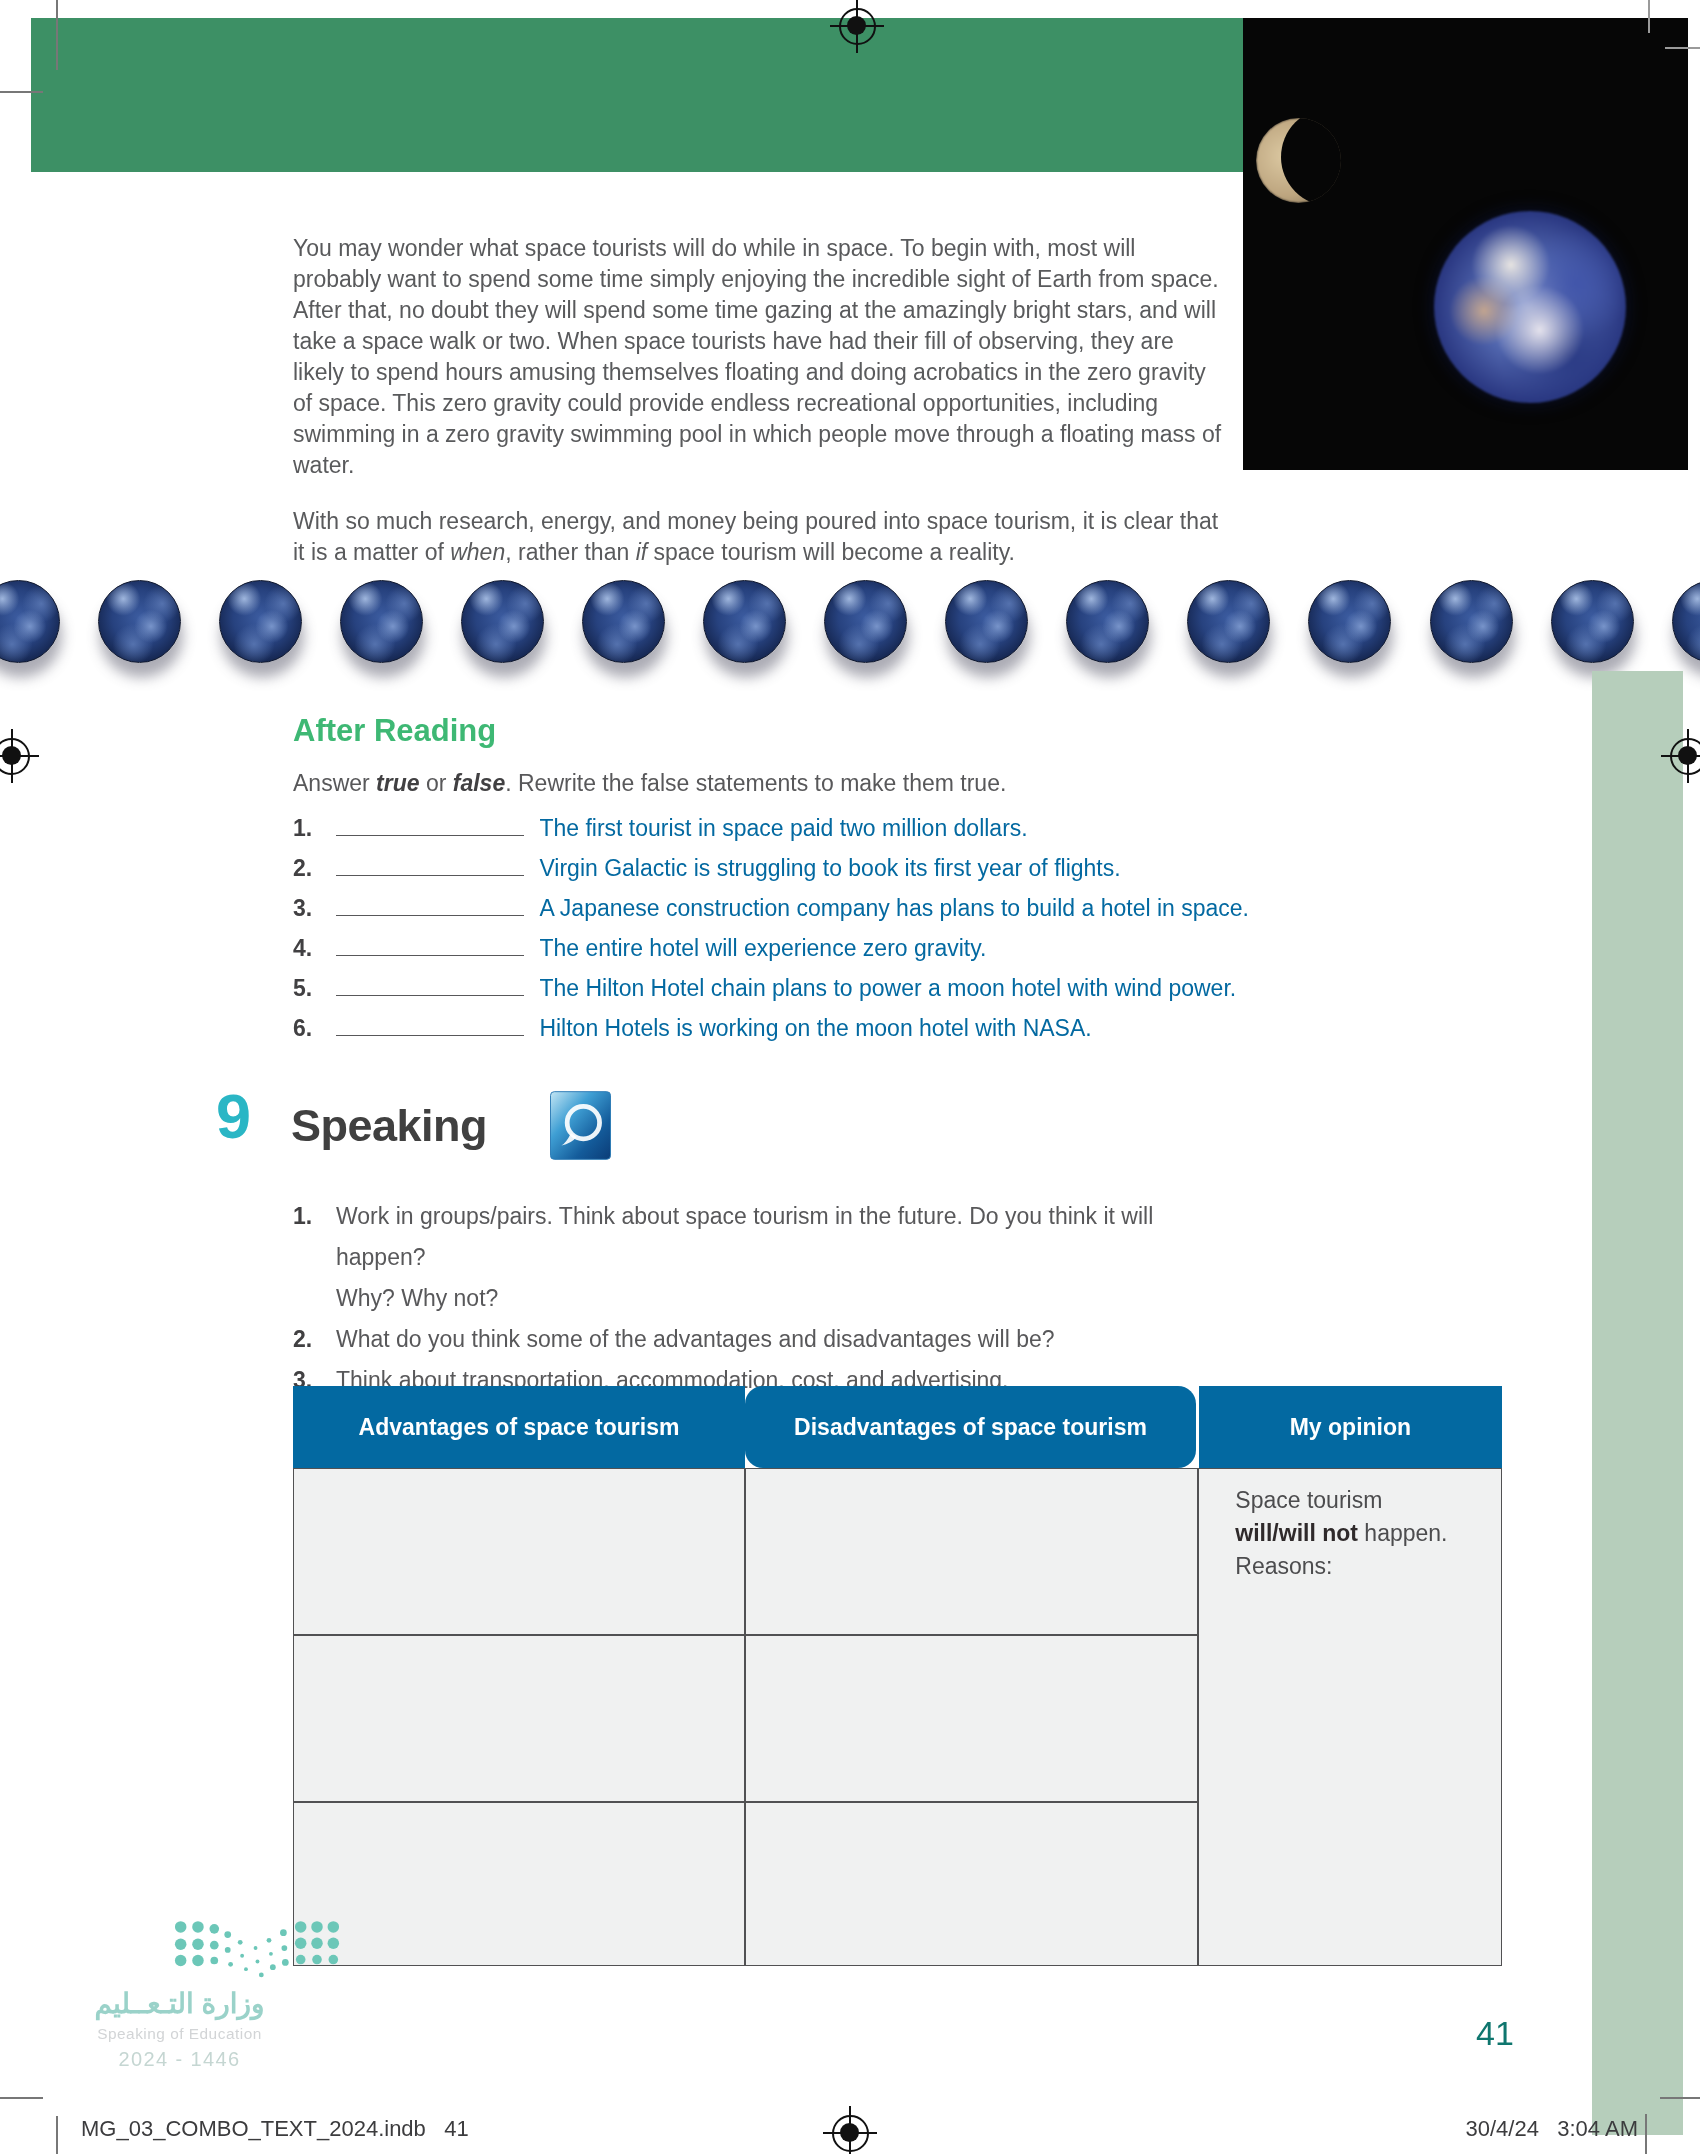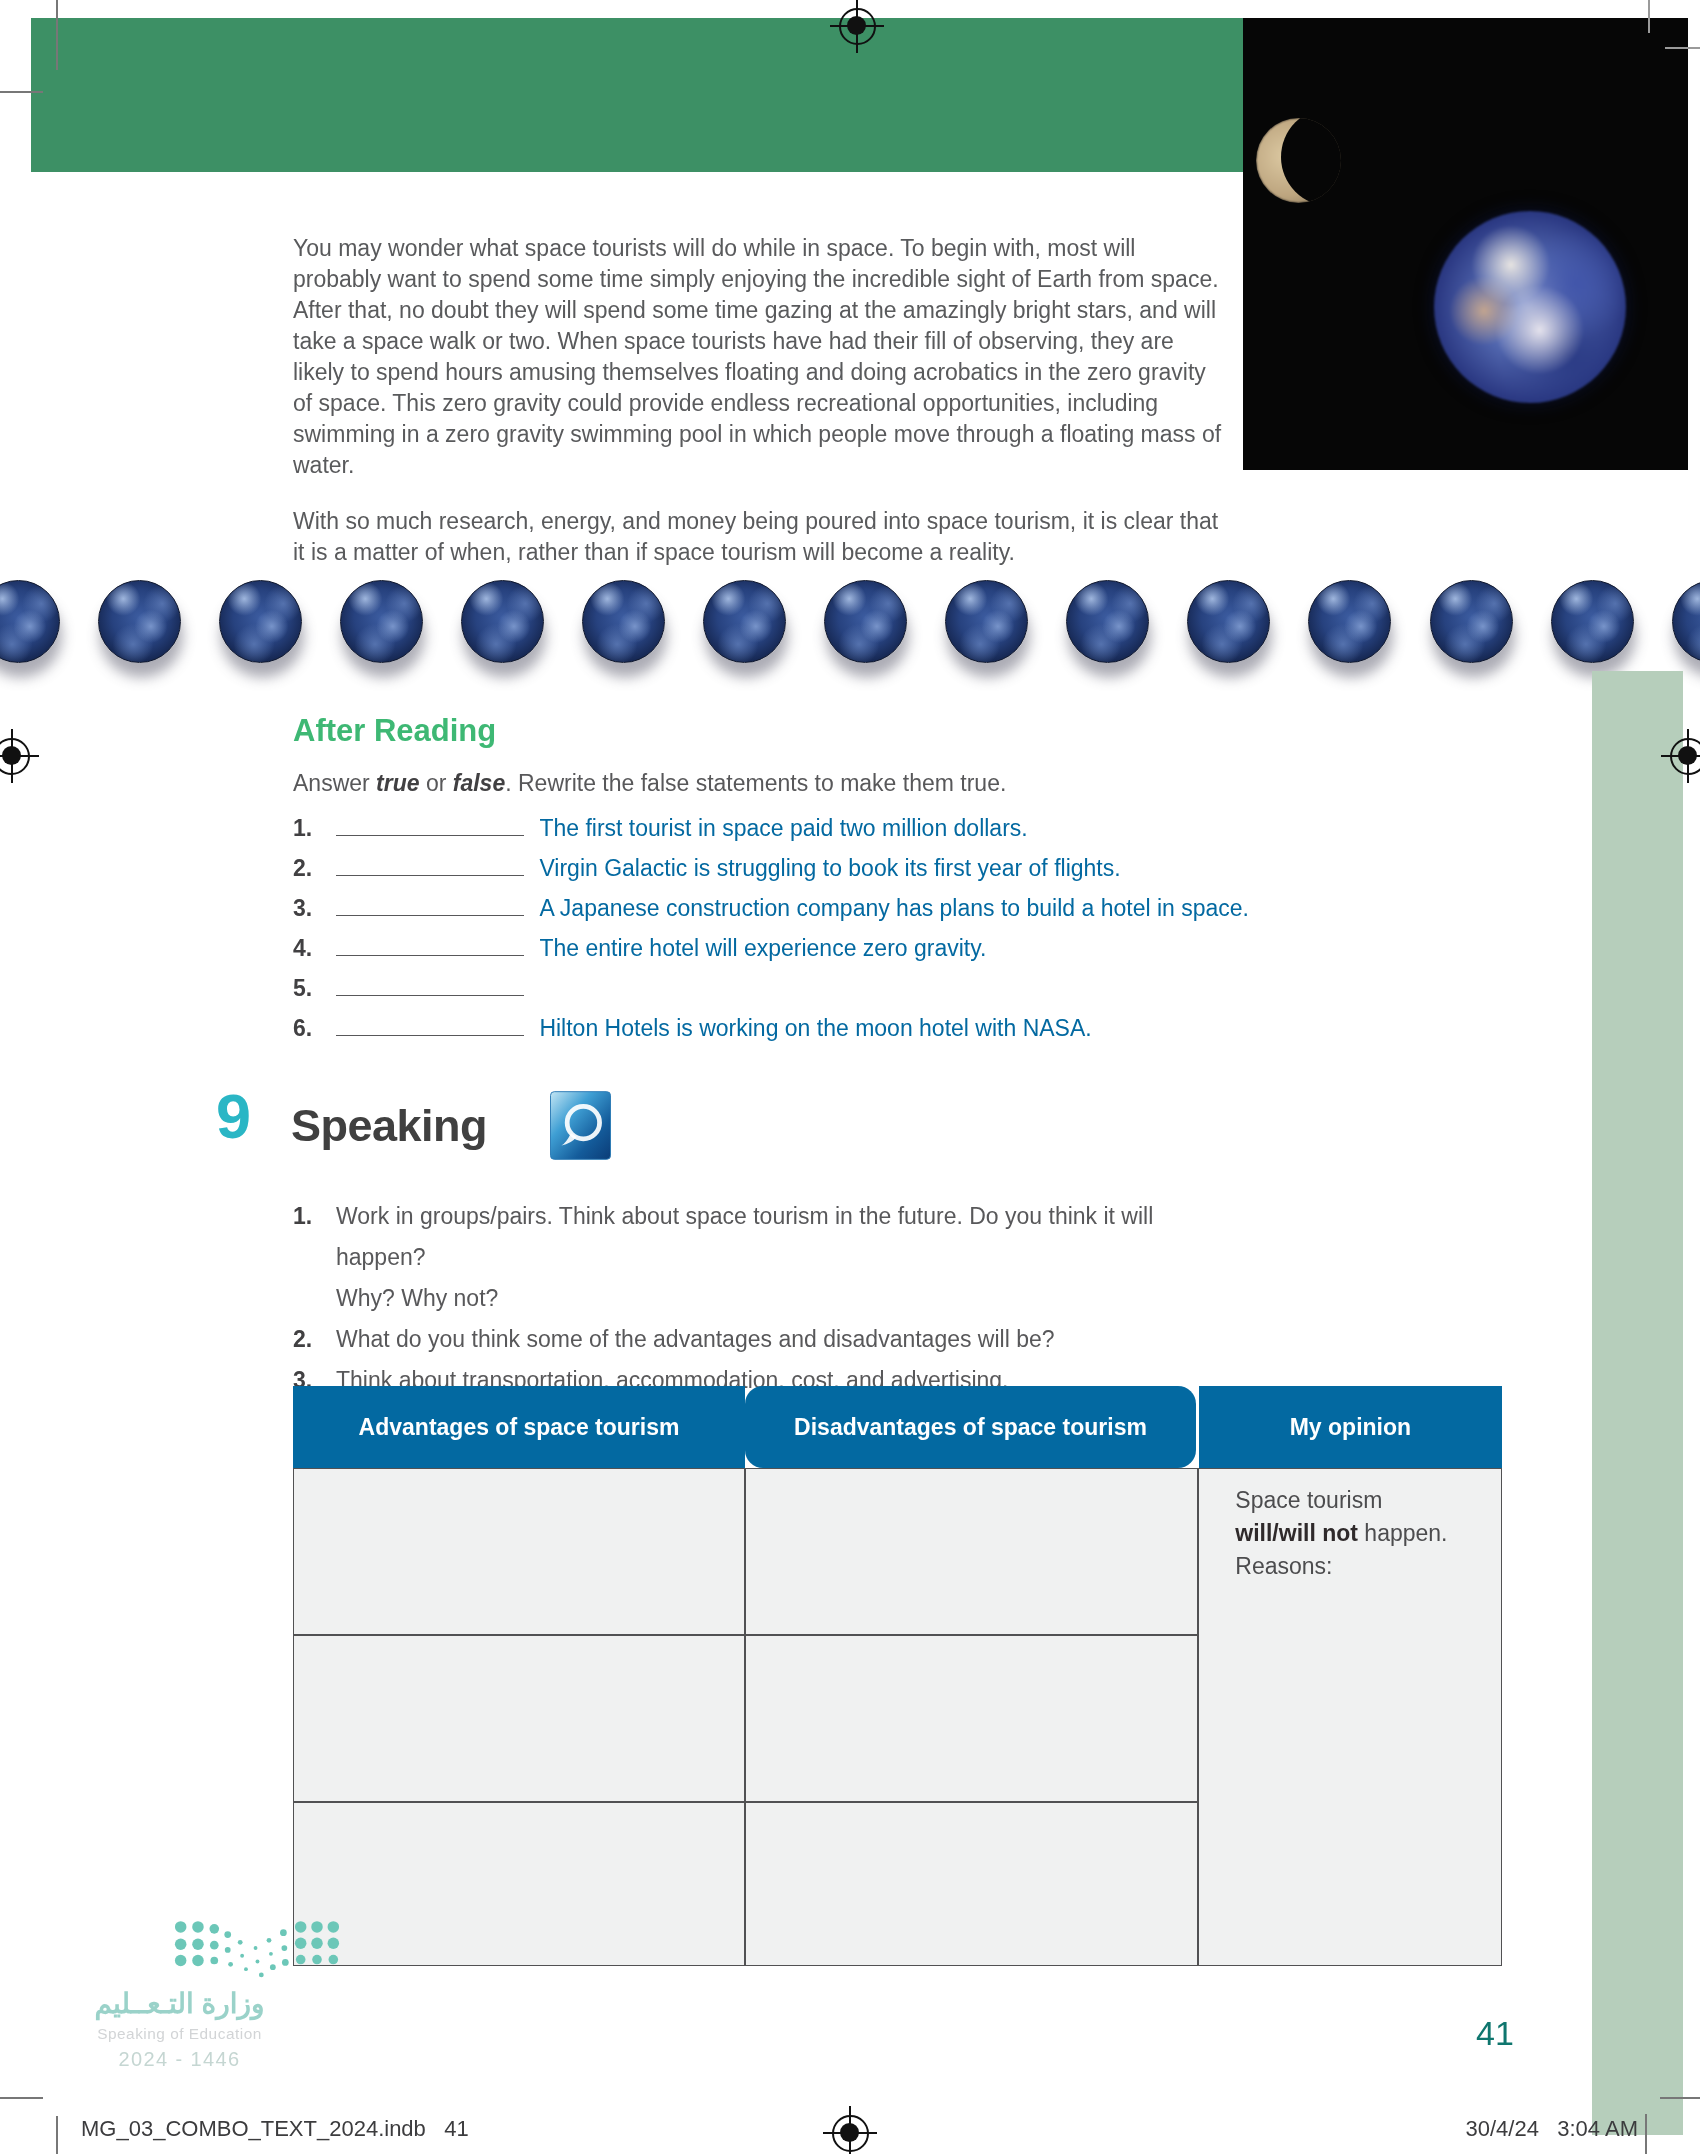--- a/index.html
+++ b/index.html
@@ -21,21 +21,21 @@
           radial-gradient(circle at 55% 62%, rgba(236,233,240,0.95) 0%, rgba(236,233,240,0) 28%),
           radial-gradient(circle at 74% 38%, rgba(64,84,170,0.9) 0%, rgba(64,84,170,0) 30%),
           radial-gradient(circle at 70% 75%, rgba(40,56,130,0.9) 0%, rgba(40,56,130,0) 35%),
           radial-gradient(circle at 50% 50%, #8b9bd0 0%, #5065ad 38%, #2c3a84 68%, #17204f 100%);
          box-shadow:0 0 15.4px 3.8px rgba(10,16,50,0.55);}
 
   
   .para{position:absolute;left:293px;width:937px;font-size:23px;line-height:31px;color:#595a5c;}
   .p1{top:233px;}
   .p2{top:506px;}
-  .ital{}
+  .ital{font-style:italic;}
 
   
   .globes{position:absolute;left:0;top:577px;width:1700px;height:96px;}
   .globe{position:absolute;top:2.9px;width:81px;height:81px;border-radius:50%;
          background:
           radial-gradient(circle at 30% 22%, rgba(165,188,226,0.95) 0%, rgba(165,188,226,0) 20%),
           radial-gradient(circle at 64% 56%, rgba(132,160,212,0.85) 0%, rgba(132,160,212,0) 24%),
           radial-gradient(circle at 42% 78%, rgba(96,126,186,0.8) 0%, rgba(96,126,186,0) 26%),
           radial-gradient(circle at 78% 28%, rgba(104,134,194,0.7) 0%, rgba(104,134,194,0) 22%),
           radial-gradient(circle at 50% 45%, #3c5ca0 0%, #27427f 45%, #152650 75%, #0d1734 100%);
@@ -167,20 +167,21 @@
       <span class="itxt">A Japanese construction company has plans to build a hotel in space.</span>
     </div>
     <div class="ar-item">
       <span class="num">4.</span>
       <span class="blank"></span>
       <span class="itxt">The entire hotel will experience zero gravity.</span>
     </div>
     <div class="ar-item">
       <span class="num">5.</span>
       <span class="blank"></span>
+      <span class="itxt">The Hilton Hotel chain plans to power a moon hotel with wind power.</span>
     </div>
     <div class="ar-item">
       <span class="num">6.</span>
       <span class="blank"></span>
       <span class="itxt">Hilton Hotels is working on the moon hotel with NASA.</span>
     </div>
   </div>
 
   <div class="speak-num">9</div>
   <div class="speak-title">Speaking</div>

